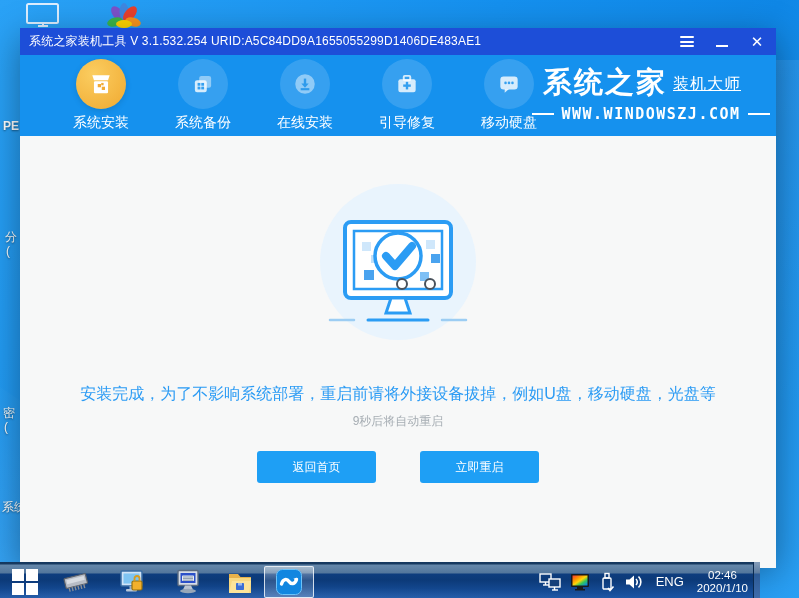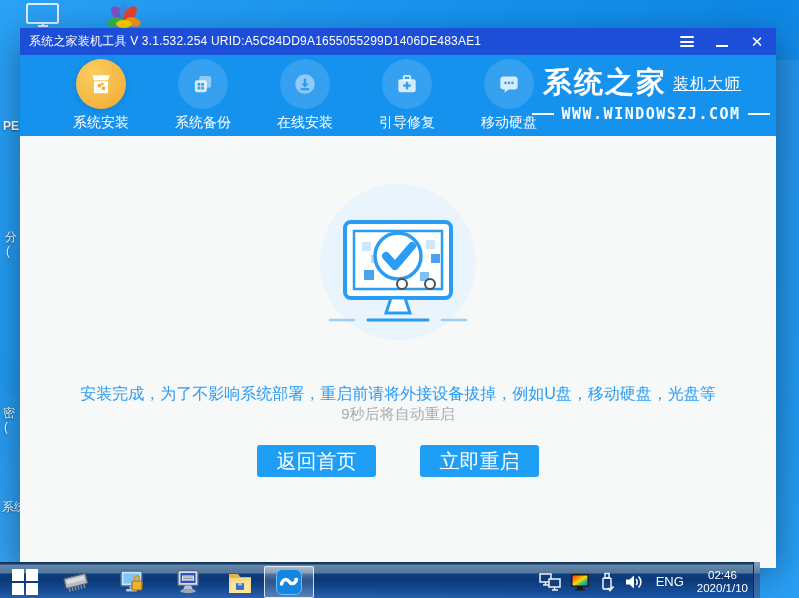--- a/index.html
+++ b/index.html
@@ -47,23 +47,23 @@
   .brand-name { font-size:29px; font-weight:bold; letter-spacing:2px; line-height:32px; }
   .brand-tag { font-size:16px; margin:0 18px 3px 6px; letter-spacing:1px;text-decoration:underline; }
   .brand-row2 { display:flex; align-items:center; justify-content:center; margin-top:7px; }
   .brand-line { flex:0 0 22px; height:2px; background:#fff; }
   .brand-site { font-size:15px; font-weight:bold; letter-spacing:1.5px; margin:0 7px; font-family:"DejaVu Sans Mono",monospace; }
 
   
   .content { height:432px; background:#f7f8f8; display:flex; flex-direction:column; align-items:center; }
   .illustration { margin-top:46px; }
   .message { margin-top:30px; color:#2b9bf4; font-size:16px; }
-  .countdown { margin-top:0; color:#a6adb3; font-size:15px; }
+  .countdown { margin-top:8px; color:#a6adb3; font-size:12px; }
   .btn-row { margin-top:21px; display:flex; gap:44px; }
-  .btn { width:119px; height:32px; background:#1e9ff5; color:#fff; font-size:20px; border:none;
+  .btn { width:119px; height:32px; background:#1e9ff5; color:#fff; font-size:12px; border:none;
     border-radius:3px; cursor:pointer; font-family:inherit; }
 
   
   .taskbar { position:absolute; left:0; bottom:0; width:760px; height:36px;
     background:linear-gradient(180deg,#14375e 0,#17395f 2px,#6487aa 3px,#53769c 11px,#0e3d7e 12px,#0c3a78 18px,#1a55a5 36px); }
   .taskbar::after { content:""; position:absolute; inset:12px 0 0 0;
     background:radial-gradient(120% 160% at 30% 140%, rgba(255,255,255,.14), rgba(255,255,255,0) 55%); pointer-events:none; }
   .tb-left { position:absolute; left:0; top:3px; height:33px; display:flex; align-items:center; z-index:2; }
   .tb-btn { width:48px; height:33px; display:flex; align-items:center; justify-content:center; cursor:pointer; }
   .tb-btn.narrow { width:56px; }

